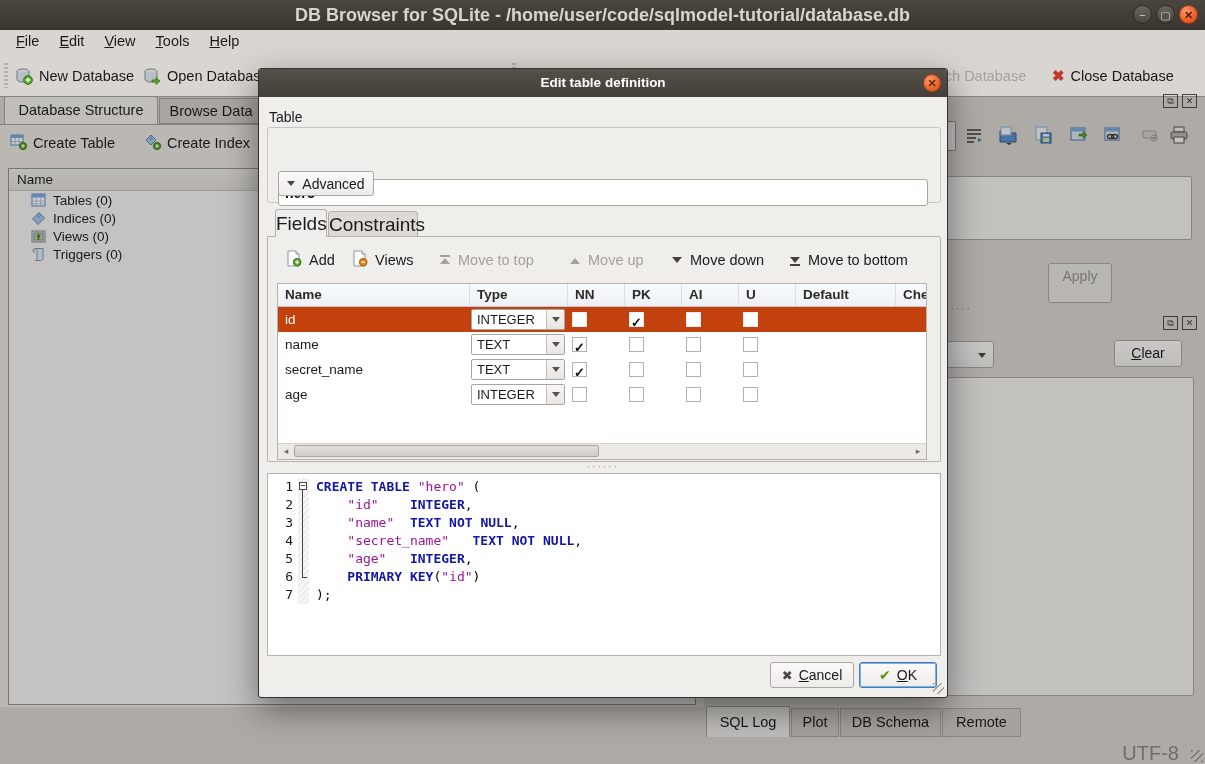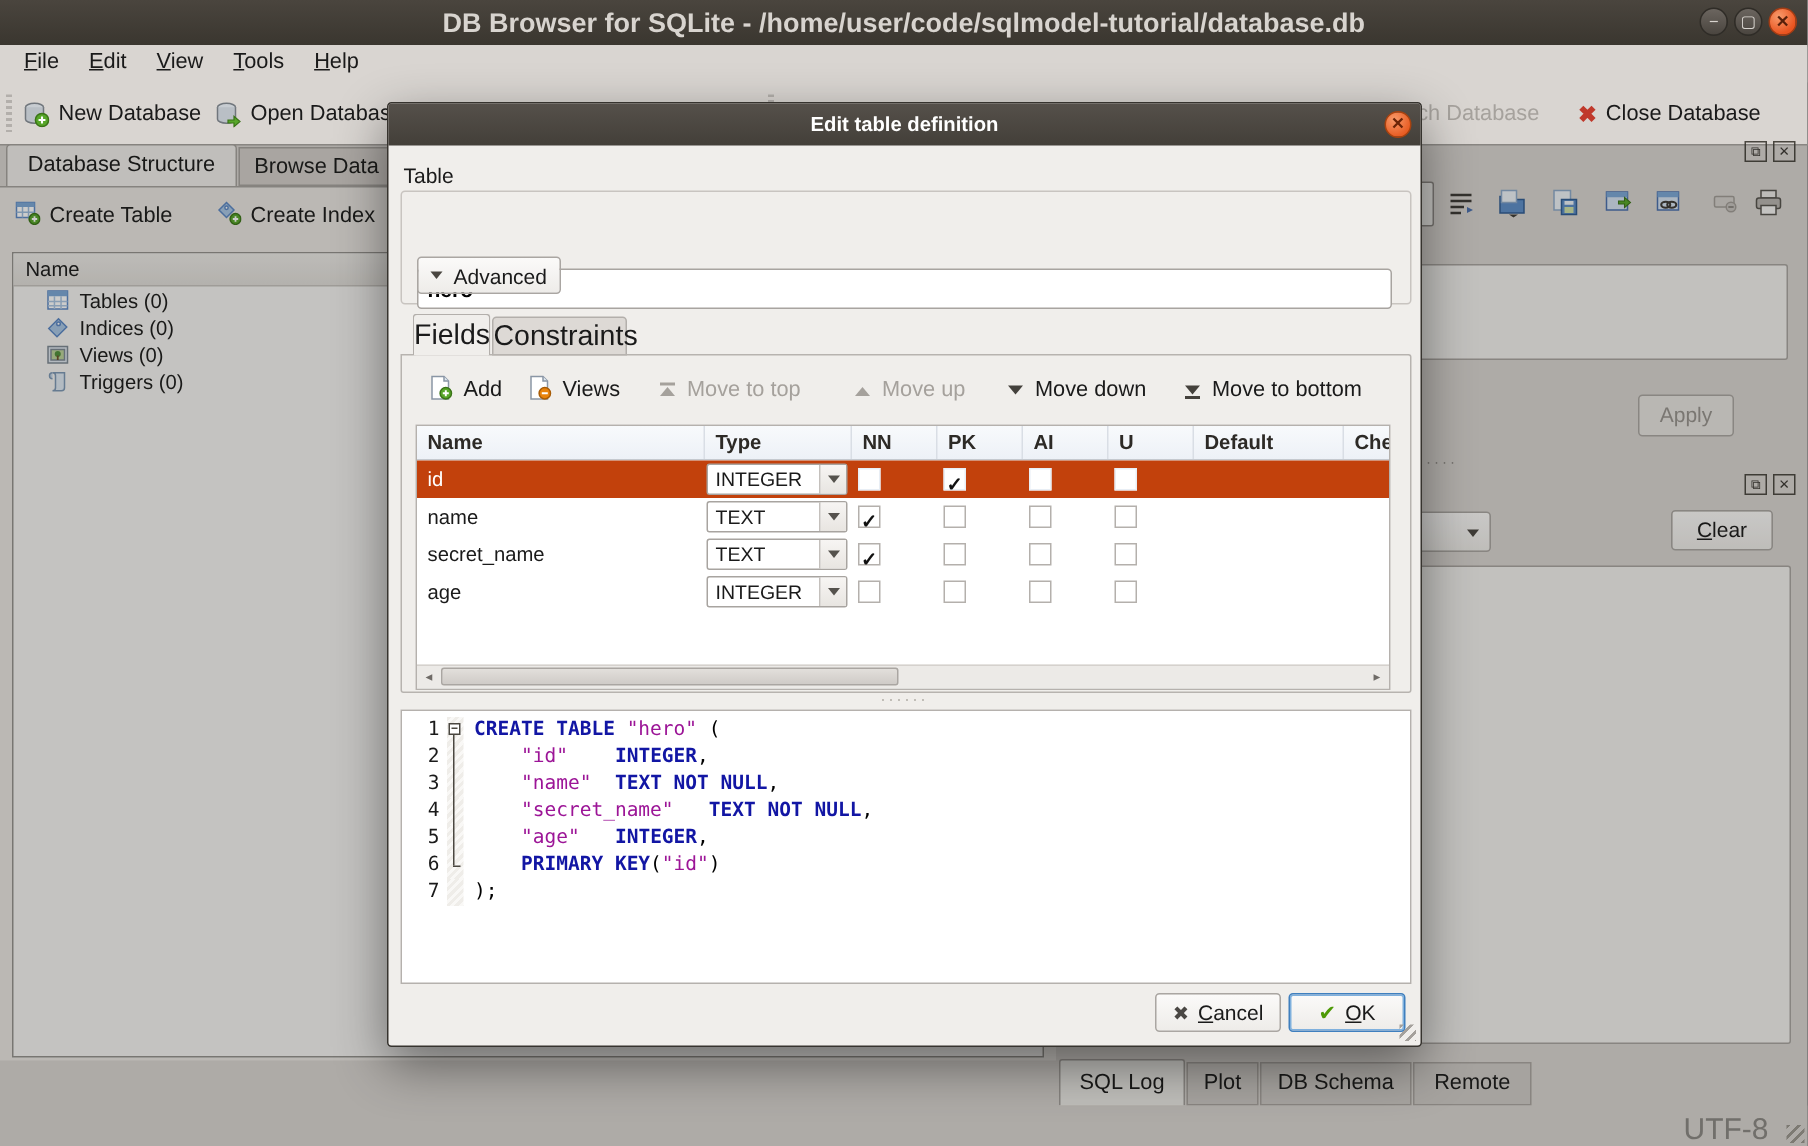--- a/index.html
+++ b/index.html
@@ -311,21 +311,21 @@
       </svg>
   </span>
   <span class="dock-icon" style="left:1168px;">
     <svg width="22" height="22" viewBox="0 0 22 22">
         <rect x="6" y="3" width="10" height="5" fill="#eceae7" stroke="#55524d"></rect>
         <rect x="3" y="8" width="16" height="7" rx="1.5" fill="#b8b4b0" stroke="#55524d"></rect>
         <rect x="6" y="13" width="10" height="6" fill="#f5f4f2" stroke="#55524d"></rect>
       </svg>
   </span>
   <div class="frame-sunken" style="left:946px;top:176px;width:246px;height:64px;"></div>
-  <div class="gbtn disabled" style="left:1092px;top:263px;width:64px;height:28px;line-height:24px;">
+  <div class="gbtn disabled" style="left:1048px;top:263px;width:64px;height:40px;line-height:24px;">
     <span>Apply</span>
   </div>
   <div style="position:absolute;left:940px;top:303px;width:34px;color:#8f8b87;font-size:10px;letter-spacing:2px;">······</div>
   <div class="dockbtns" style="left:1163px;top:316px;">
     <span class="dkb">⧉</span>
     <span class="dkb">✕</span>
   </div>
   <div class="gbtn" style="left:870px;top:341px;width:124px;height:27px;">
     <span style="position:absolute;right:7px;top:11px;" class="caret-down"></span>
   </div>

